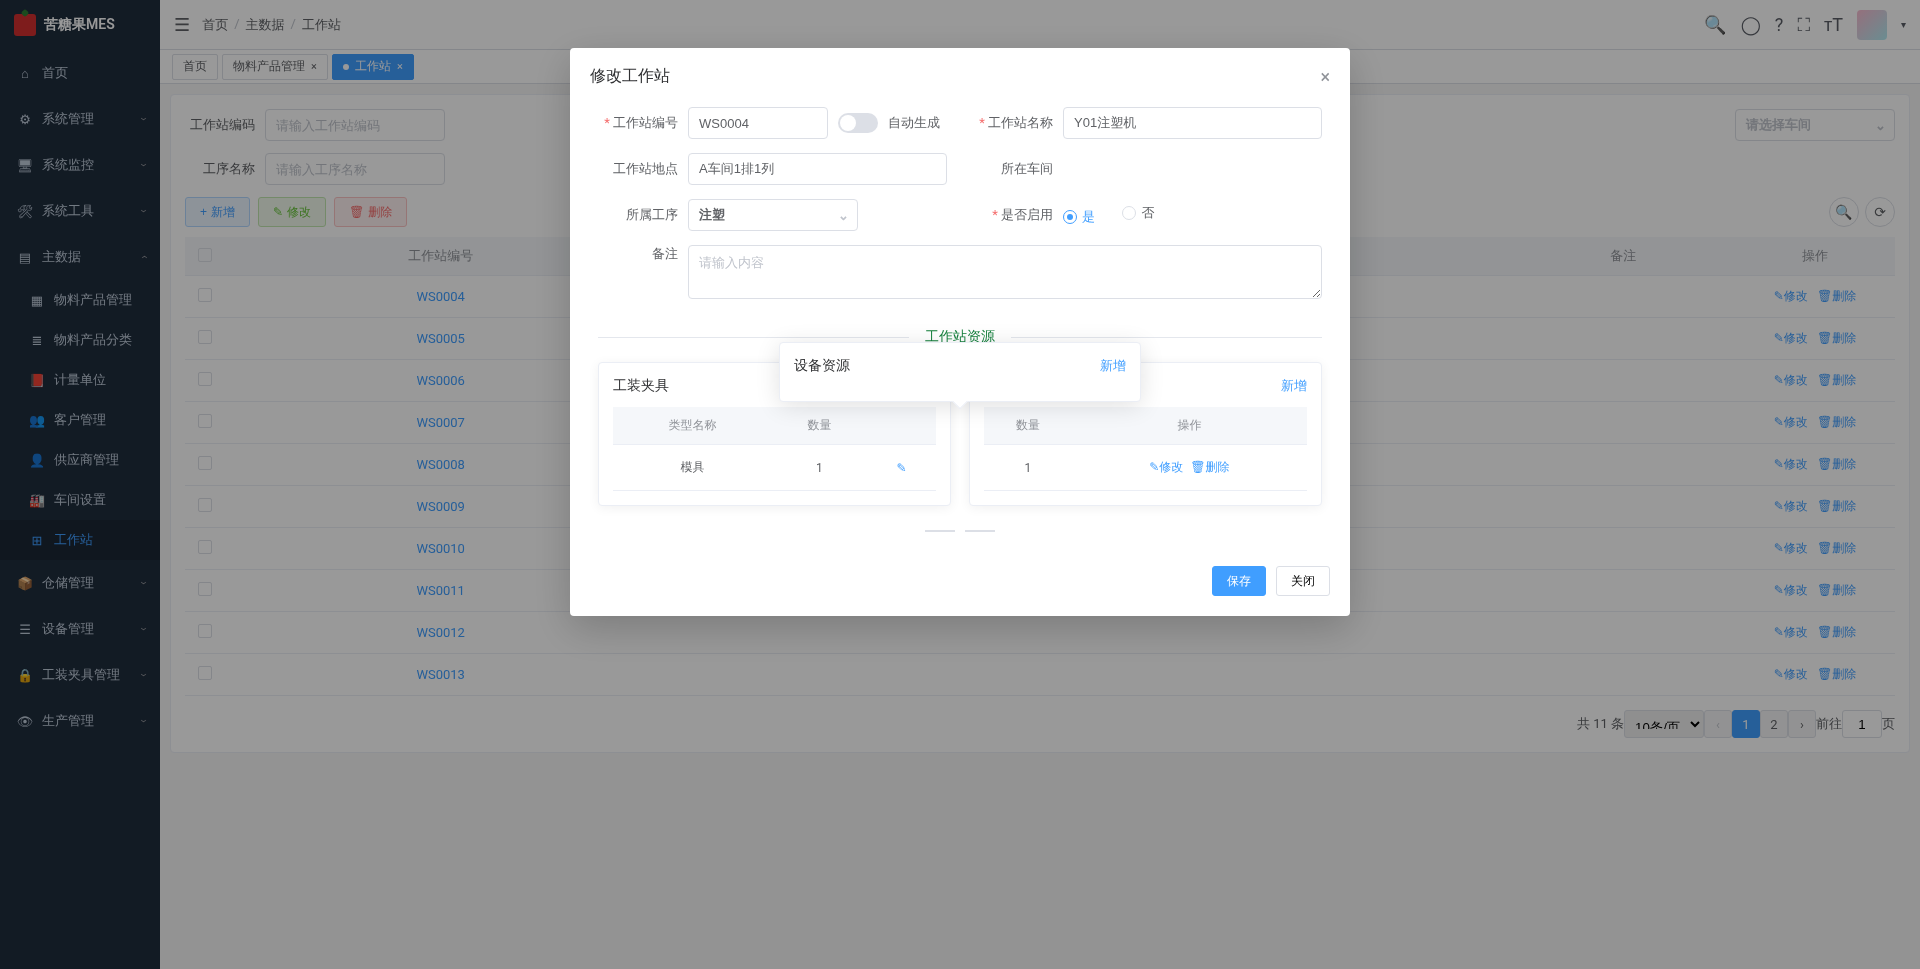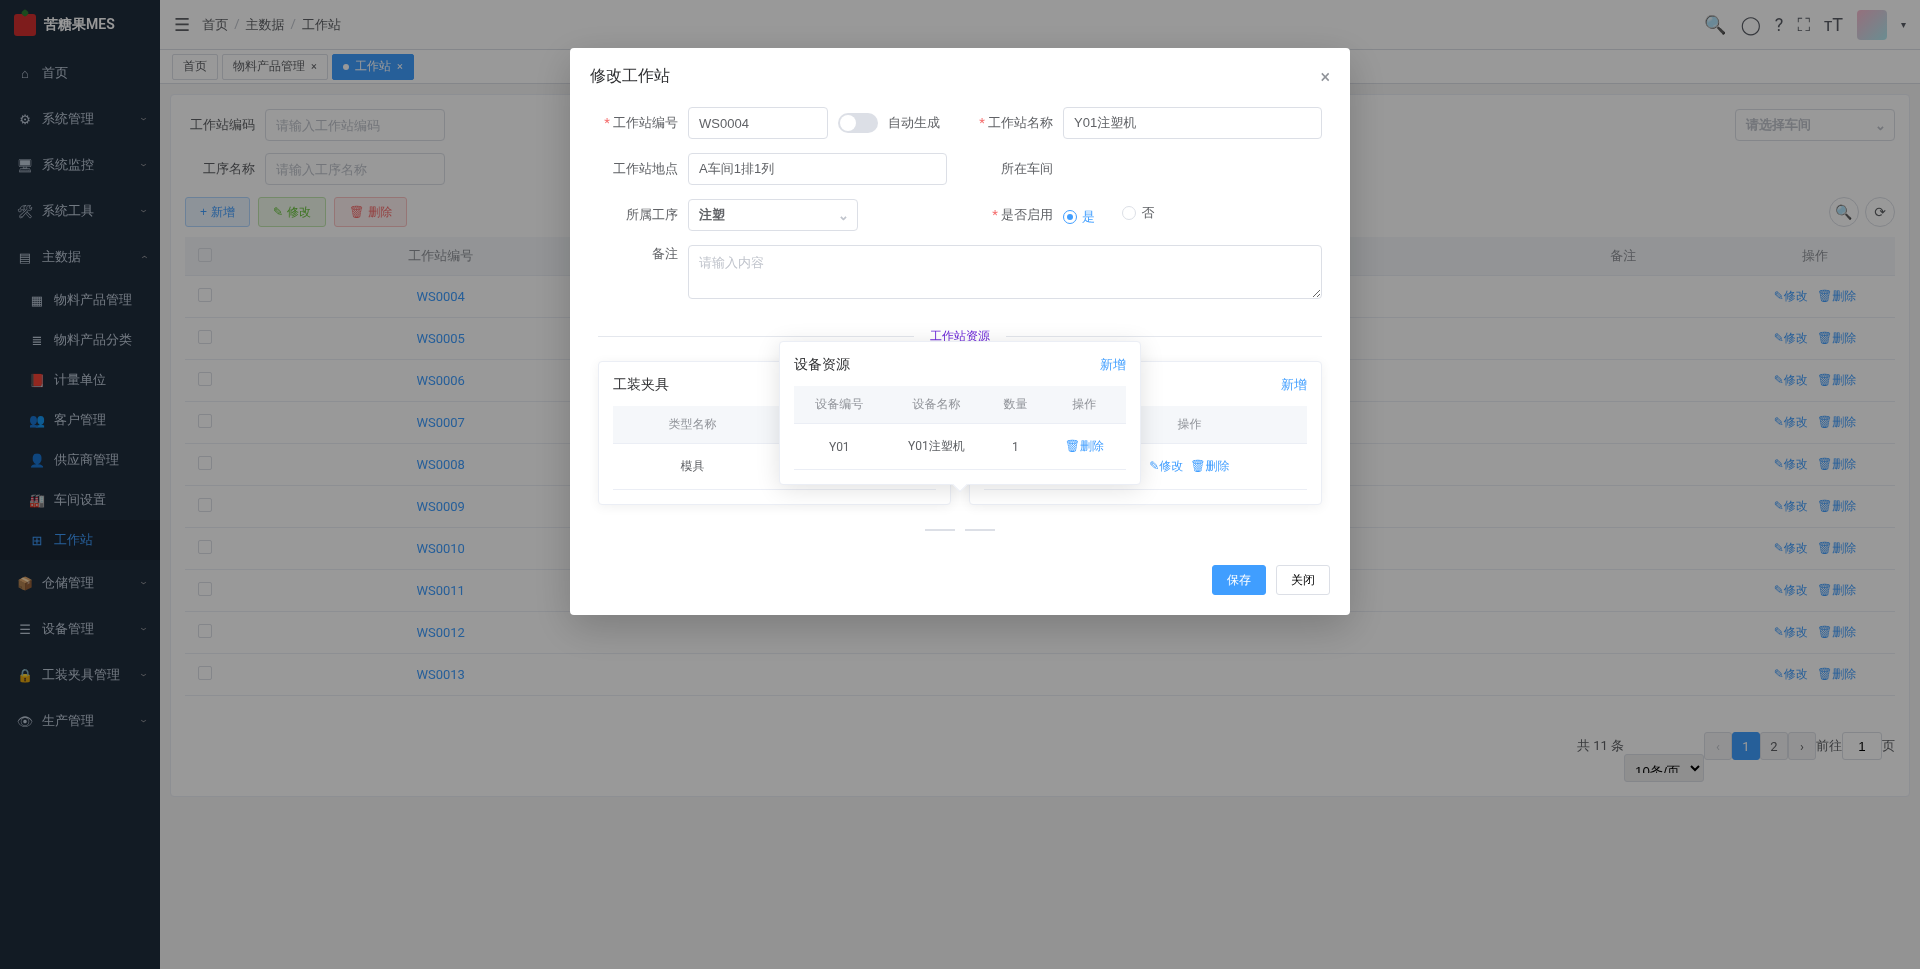--- a/index.html
+++ b/index.html
@@ -56,21 +56,21 @@
 .table td { text-align:center; padding:12px 8px; border-bottom:1px solid #ebeef5; color:#606266; }
 .table td.link { color:#409eff; cursor:pointer; }
 .chk { width:14px; height:14px; border:1px solid #dcdfe6; border-radius:2px; display:inline-block; }
 .row-act { color:#409eff; font-size:12px; cursor:pointer; display:inline-flex; align-items:center; gap:2px; margin:0 3px; }
 
 .pager { display:flex; justify-content:flex-end; align-items:center; margin-top:14px; font-size:13px; color:#606266; }
 .pager .pbtn { min-width:28px; height:28px; border:1px solid #dcdfe6; border-radius:3px; display:inline-flex; align-items:center; justify-content:center; cursor:pointer; background:#f4f4f5; }
 .pager .pbtn.active { background:#409eff; color:#fff; border-color:#409eff; }
 .pager .pbtn.disabled { color:#c0c4cc; cursor:not-allowed; }
 .pager input { width:40px; height:28px; border:1px solid #dcdfe6; border-radius:3px; text-align:center; }
-.pager select { height:28px; border:1px solid #dcdfe6; border-radius:3px; padding:8px 6px;margin-top:44px; }
+.pager select { height:28px; border:1px solid #dcdfe6; border-radius:3px; padding:8px 6px; }
 
 
 .overlay { position:fixed; inset:0; background:rgba(0,0,0,0.4); display:flex; align-items:flex-start; justify-content:center; padding-top:48px; z-index:1000; }
 .dialog { width:780px; background:#fff; border-radius:4px; box-shadow:0 12px 40px rgba(0,0,0,0.2); }
 .dialog-head { padding:18px 20px 10px; display:flex; align-items:center; }
 .dialog-title { font-size:16px; color:#303133; }
 .dialog-close { margin-left:auto; color:#909399; cursor:pointer; font-size:18px; }
 .dialog-body { padding:10px 28px 20px; }
 .form-grid { display:grid; grid-template-columns:1fr 1fr; gap:14px 26px; }
 .form-item { display:flex; align-items:center; gap:10px; }
@@ -86,21 +86,21 @@
 .switch { width:40px; height:20px; background:#dcdfe6; border-radius:10px; position:relative; cursor:pointer; display:inline-block; }
 .switch::after { content:""; position:absolute; width:16px; height:16px; background:#fff; border-radius:50%; top:2px; left:2px; }
 .radio { display:inline-flex; align-items:center; gap:5px; margin-right:24px; cursor:pointer; font-size:13px; }
 .radio .dot { width:14px; height:14px; border:1px solid #dcdfe6; border-radius:50%; display:inline-flex; align-items:center; justify-content:center; }
 .radio.checked .dot { border-color:#409eff; }
 .radio.checked .dot::after { content:""; width:6px; height:6px; background:#409eff; border-radius:50%; }
 .radio.checked { color:#409eff; }
 
 .section-divider { display:flex; align-items:center; gap:16px; margin:26px 0 16px; }
 .section-divider::before, .section-divider::after { content:""; flex:1; height:1px; background:#e4e7ed; }
-.section-divider span { font-size:12px; color:#6d28d9; }
+.section-divider span { font-size:14px; color:#15803d; }
 
 .res-row { display:flex; gap:18px; position:relative; }
 .res-card { flex:1; border:1px solid #ebeef5; border-radius:4px; box-shadow:0 2px 12px rgba(0,0,0,0.06); padding:14px; background:#fff; }
 .res-head { display:flex; align-items:center; margin-bottom:12px; }
 .res-title { font-size:14px; color:#303133; }
 .res-add { margin-left:auto; color:#409eff; font-size:13px; cursor:pointer; }
 .mini-table { width:100%; border-collapse:collapse; font-size:12px; }
 .mini-table th { background:#f5f7fa; color:#909399; font-weight:500; padding:10px 6px; text-align:center; border-bottom:1px solid #ebeef5; }
 .mini-table td { padding:14px 6px; text-align:center; color:#606266; border-bottom:1px solid #ebeef5; }
 .mini-act { color:#409eff; cursor:pointer; font-size:12px; margin:0 2px; }
@@ -497,38 +497,20 @@
             </tr>
               </tbody>
           </table>
         </div>
 
         <div class="popover">
           <div class="res-head">
             <span class="res-title">设备资源</span>
             <span class="res-add">新增</span>
           </div>
-          <table class="mini-table">
-            <thead>
-                <tr>
-              <th>设备编号</th>
-              <th>设备名称</th>
-              <th>数量</th>
-              <th>操作</th>
-            </tr>
-              </thead>
-            <tbody>
-                <tr>
-              <td>Y01</td>
-              <td>Y01注塑机</td>
-              <td>1</td>
-              <td><span class="mini-act">🗑<span>删除</span></span></td>
-            </tr>
-              </tbody>
-          </table>
         </div>
       </div>
 
       <div class="scroll-indicator">
           <span></span>
           <span></span>
         </div>
     </div>
     <div class="dialog-foot">
       <button class="btn primary">

